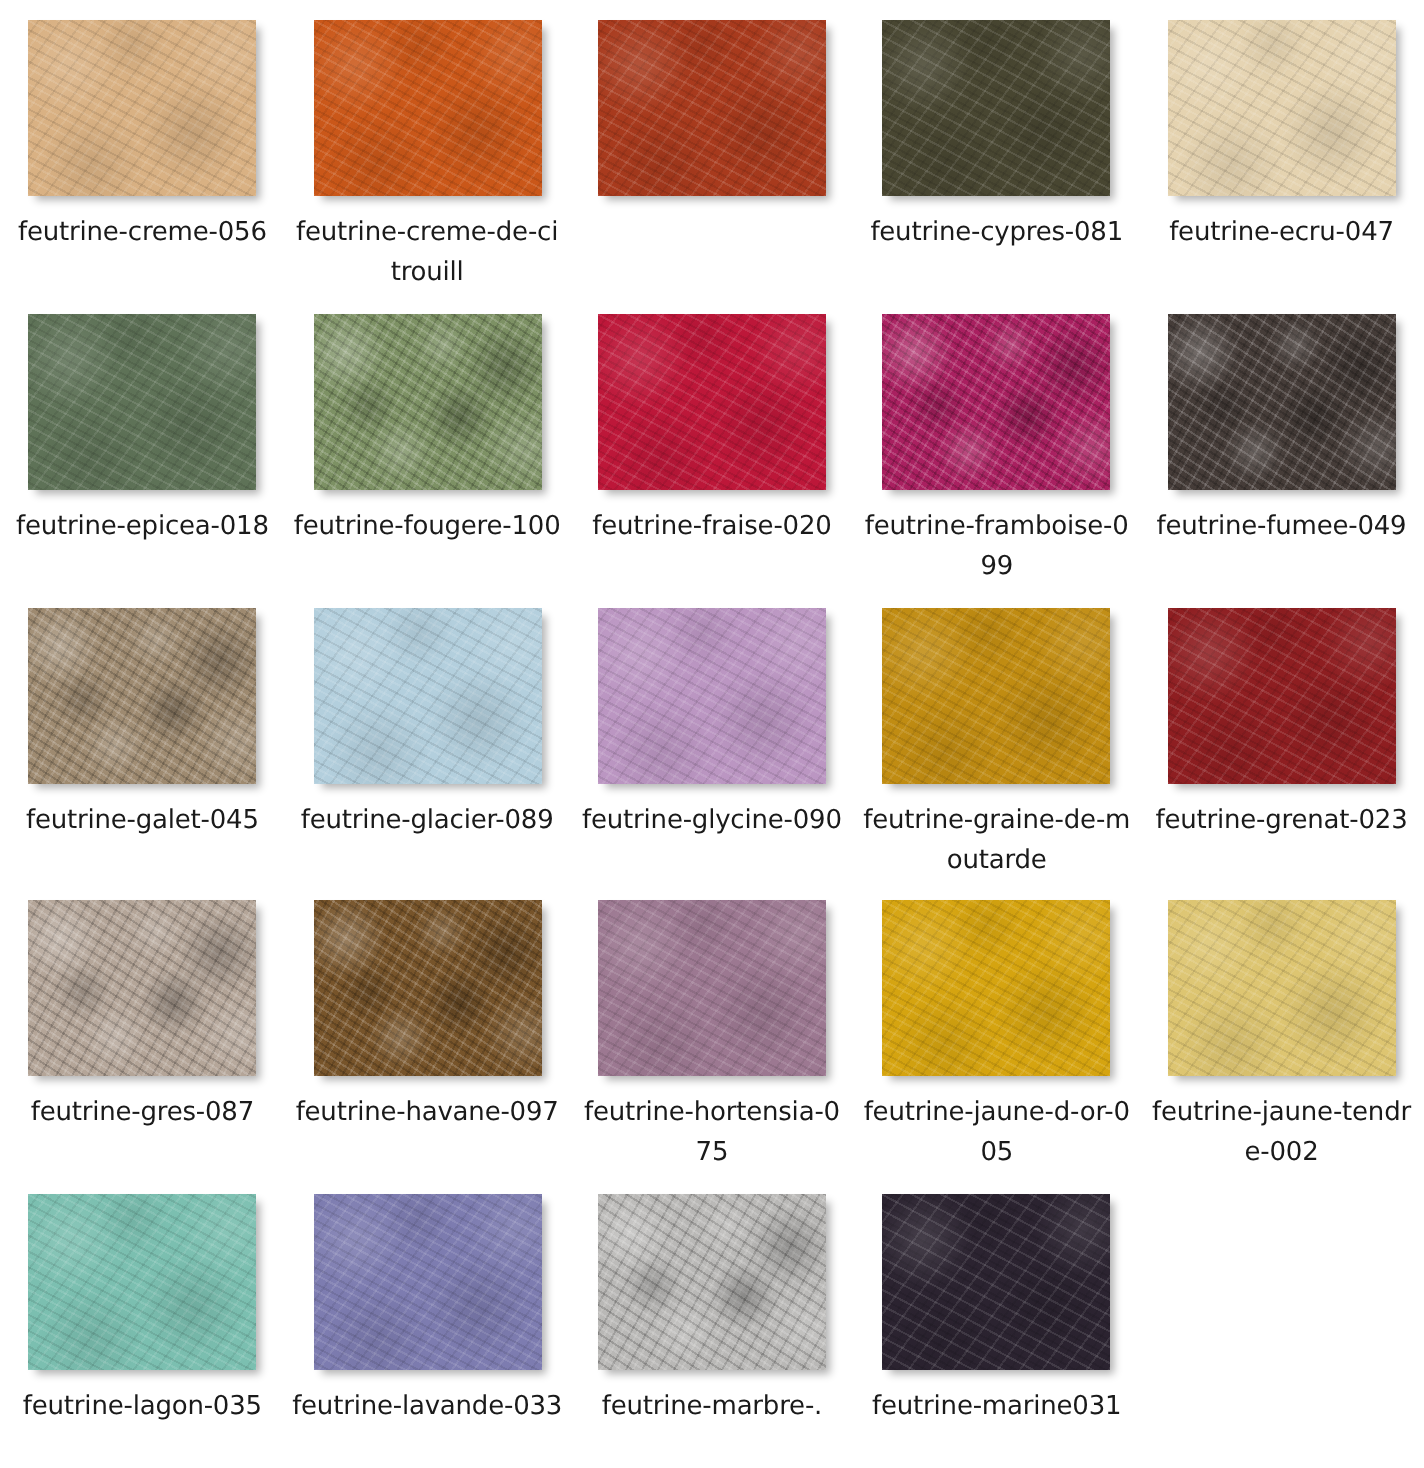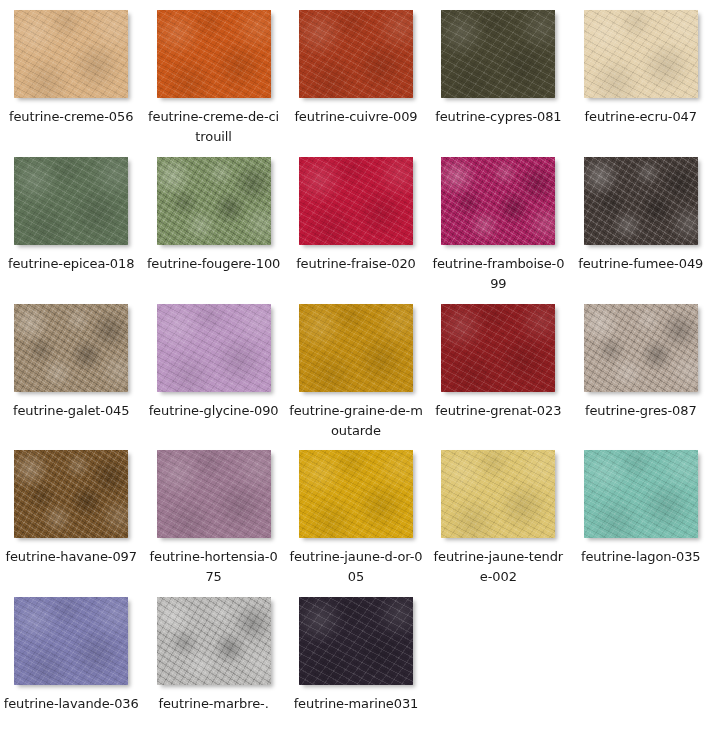--- a/index.html
+++ b/index.html
@@ -143,21 +143,20 @@
     <div class="swatch-cell">
       <div class="swatch-chip-wrap">
         <div class="swatch-chip" style="background-color: rgb(202, 87, 25);"></div>
       </div>
       <div class="swatch-label">feutrine-creme-de-citrouill</div>
     </div>
     <div class="swatch-cell">
       <div class="swatch-chip-wrap">
         <div class="swatch-chip" style="background-color: rgb(168, 58, 29);"></div>
       </div>
-      <div class="swatch-label">feutrine-cuivre-009</div>
     </div>
     <div class="swatch-cell">
       <div class="swatch-chip-wrap">
         <div class="swatch-chip" style="background-color: rgb(72, 70, 49);"></div>
       </div>
       <div class="swatch-label">feutrine-cypres-081</div>
     </div>
     <div class="swatch-cell">
       <div class="swatch-chip-wrap">
         <div class="swatch-chip" style="background-color: rgb(229, 211, 176);"></div>
@@ -195,20 +194,26 @@
       <div class="swatch-label">feutrine-fumee-049</div>
     </div>
     <div class="swatch-cell">
       <div class="swatch-chip-wrap">
         <div class="swatch-chip mottled" style="background-color: rgb(158, 138, 112);"></div>
       </div>
       <div class="swatch-label">feutrine-galet-045</div>
     </div>
     <div class="swatch-cell">
       <div class="swatch-chip-wrap">
+        <div class="swatch-chip" style="background-color: rgb(179, 207, 221);"></div>
+      </div>
+      <div class="swatch-label">feutrine-glacier-089</div>
+    </div>
+    <div class="swatch-cell">
+      <div class="swatch-chip-wrap">
         <div class="swatch-chip" style="background-color: rgb(187, 150, 194);"></div>
       </div>
       <div class="swatch-label">feutrine-glycine-090</div>
     </div>
     <div class="swatch-cell">
       <div class="swatch-chip-wrap">
         <div class="swatch-chip" style="background-color: rgb(192, 140, 18);"></div>
       </div>
       <div class="swatch-label">feutrine-graine-de-moutarde</div>
     </div>
@@ -251,21 +256,21 @@
     <div class="swatch-cell">
       <div class="swatch-chip-wrap">
         <div class="swatch-chip" style="background-color: rgb(123, 191, 176);"></div>
       </div>
       <div class="swatch-label">feutrine-lagon-035</div>
     </div>
     <div class="swatch-cell">
       <div class="swatch-chip-wrap">
         <div class="swatch-chip" style="background-color: rgb(125, 124, 176);"></div>
       </div>
-      <div class="swatch-label">feutrine-lavande-036</div>
+      <div class="swatch-label">feutrine-lavande-033</div>
     </div>
     <div class="swatch-cell">
       <div class="swatch-chip-wrap">
         <div class="swatch-chip mottled" style="background-color: rgb(185, 184, 182);"></div>
       </div>
       <div class="swatch-label">feutrine-marbre-.</div>
     </div>
     <div class="swatch-cell">
       <div class="swatch-chip-wrap">
         <div class="swatch-chip" style="background-color: rgb(43, 35, 48);"></div>

